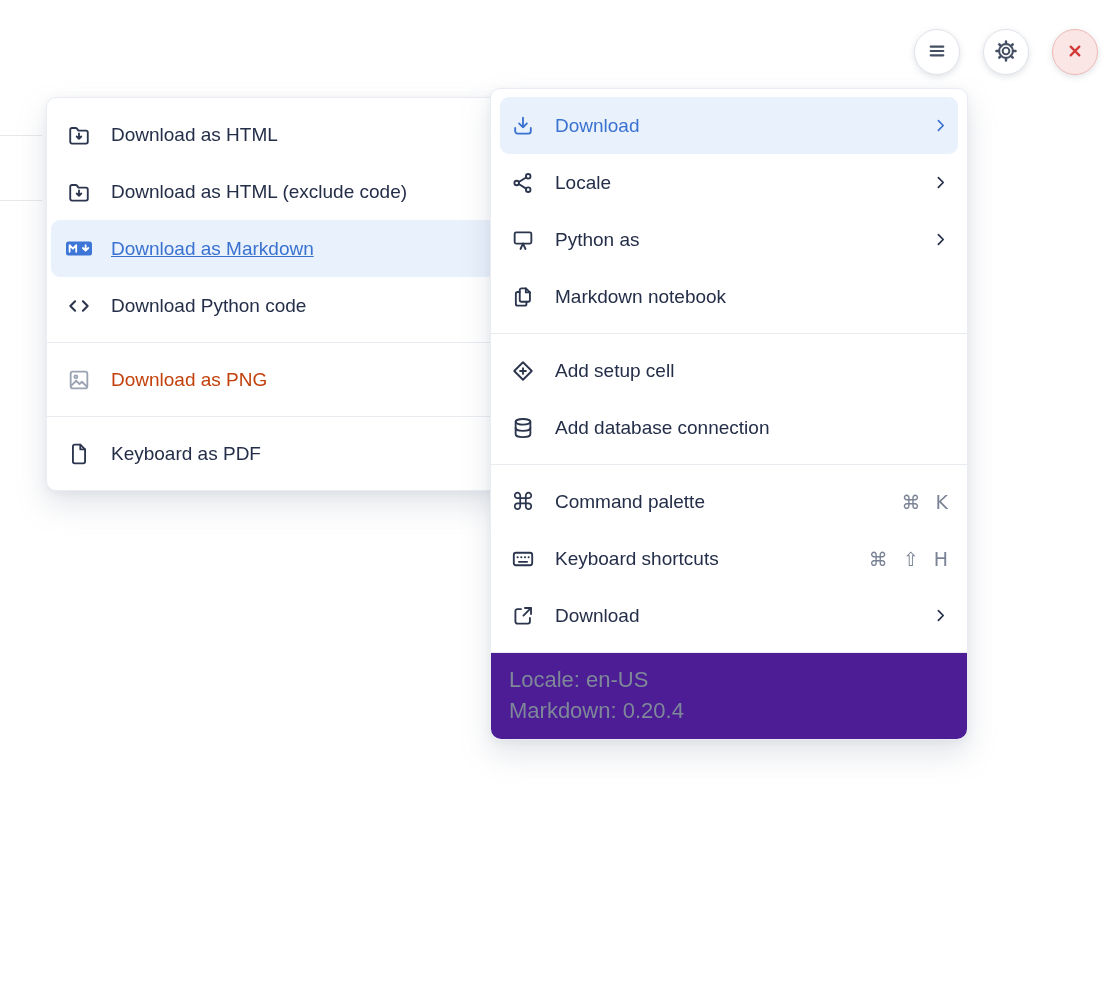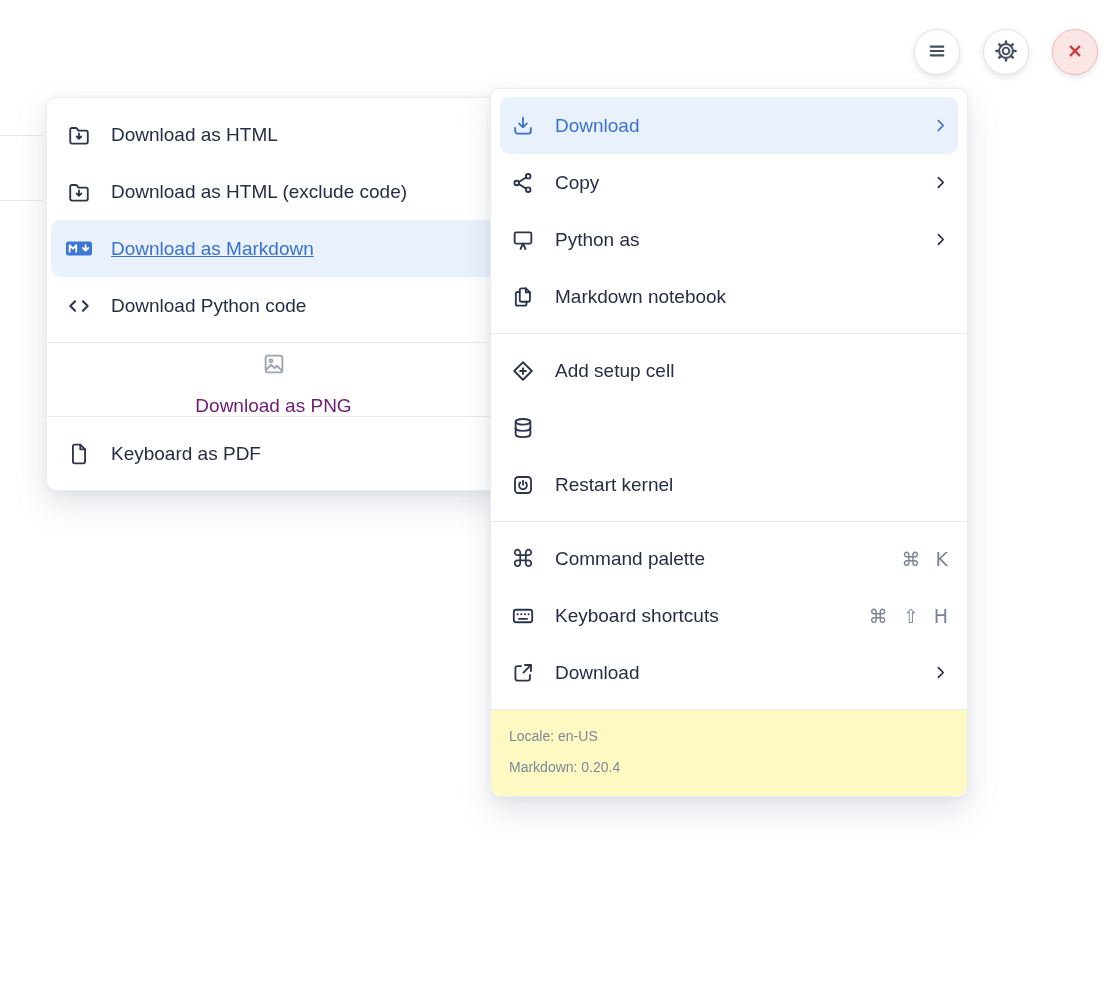--- a/index.html
+++ b/index.html
@@ -46,36 +46,36 @@
   .item .icon svg { width:26px; height:26px; display:block; }
   .item .label { flex:1; white-space:nowrap; }
 
   .item.active {
     background:#e9f1fc; border-radius:9px;
     margin:0 9px; padding:0 9px; color:#3a72d0;
   }
   #submenu .item.active { margin:0 4px; padding:0 14px;text-decoration:underline; }
   .item.active .icon { color:#3a72d0; }
 
-  .item.disabled { color:#701a75; cursor:default;flex-direction:column; }
+  .item.disabled { color:#c2410c; cursor:default; }
   .item.disabled .icon { color:#9ba3b2; }
 
   .shortcut {
     color:#7b8496; font-size:19px; white-space:nowrap;
     font-family:"DejaVu Sans", sans-serif; letter-spacing:1px; word-spacing:7px;
   }
   .chev { display:flex; color:inherit; flex:none; }
   .chev svg { width:17px; height:17px; }
 
   .glyph { font-size:24px; line-height:1; font-family:"DejaVu Sans", sans-serif; }
 
   .menu-footer {
     border-top:1px solid #e8ecf1; padding:11px 18px 13px 18px;
-    font-size:14px; color:#7e8899; line-height:31px;
-    border-radius:0 0 10px 10px; background:#fef9c3;
+    font-size:22px; color:#7e8899; line-height:31px;
+    border-radius:0 0 10px 10px; background:#4c1d95;
   }
 </style>
 </head>
 <body>
 
 <div class="bg-line" style="top:135px"></div>
 <div class="bg-line" style="top:200px"></div>
 
 <div class="topbar">
   <button class="circle-btn">
@@ -186,21 +186,21 @@
         </div>
         <div class="item">
           <span class="icon">
             <svg viewBox="0 0 24 24" fill="none" stroke="currentColor" stroke-width="1.7" stroke-linecap="round" stroke-linejoin="round">
               <circle cx="16.8" cy="5.8" r="2.1"></circle>
               <circle cx="16.8" cy="18.2" r="2.1"></circle>
               <circle cx="6.2" cy="12" r="2.1"></circle>
               <path d="M8.1 11.1l6.8-4.2M8.1 12.9l6.8 4.3"></path>
             </svg>
           </span>
-          <span class="label">Copy</span>
+          <span class="label">Locale</span>
           <span class="chev">
             <svg viewBox="0 0 24 24" fill="none" stroke="currentColor" stroke-width="2.4" stroke-linecap="round" stroke-linejoin="round">
               <path d="M9 5.2 15.8 12 9 18.8"></path>
             </svg>
           </span>
         </div>
         <div class="item">
           <span class="icon">
             <svg viewBox="0 0 24 24" fill="none" stroke="currentColor" stroke-width="1.7" stroke-linecap="round" stroke-linejoin="round">
               <rect x="4.3" y="5" width="15.4" height="10.3" rx="1.4"></rect>
@@ -236,30 +236,21 @@
           <span class="label">Add setup cell</span>
         </div>
         <div class="item">
           <span class="icon">
             <svg viewBox="0 0 24 24" fill="none" stroke="currentColor" stroke-width="1.7" stroke-linecap="round" stroke-linejoin="round">
               <ellipse cx="12" cy="6.3" rx="6.8" ry="2.6"></ellipse>
               <path d="M5.2 6.3v11.4c0 1.5 3 2.7 6.8 2.7s6.8-1.2 6.8-2.7V6.3"></path>
               <path d="M5.2 12c0 1.5 3 2.7 6.8 2.7s6.8-1.2 6.8-2.7"></path>
             </svg>
           </span>
-        </div>
-        <div class="item">
-          <span class="icon">
-            <svg viewBox="0 0 24 24" fill="none" stroke="currentColor" stroke-width="1.7" stroke-linecap="round" stroke-linejoin="round">
-              <rect x="4.6" y="4.6" width="14.8" height="14.8" rx="3"></rect>
-              <path d="M12 8.1v3.7"></path>
-              <path d="M9.5 9.7a3.6 3.6 0 1 0 5 0"></path>
-            </svg>
-          </span>
-          <span class="label">Restart kernel</span>
+          <span class="label">Add database connection</span>
         </div>
       </div>
       <div class="group">
         <div class="item">
           <span class="icon">
             <span class="glyph">⌘</span>
           </span>
           <span class="label">Command palette</span>
           <span class="shortcut">⌘ K</span>
         </div>

